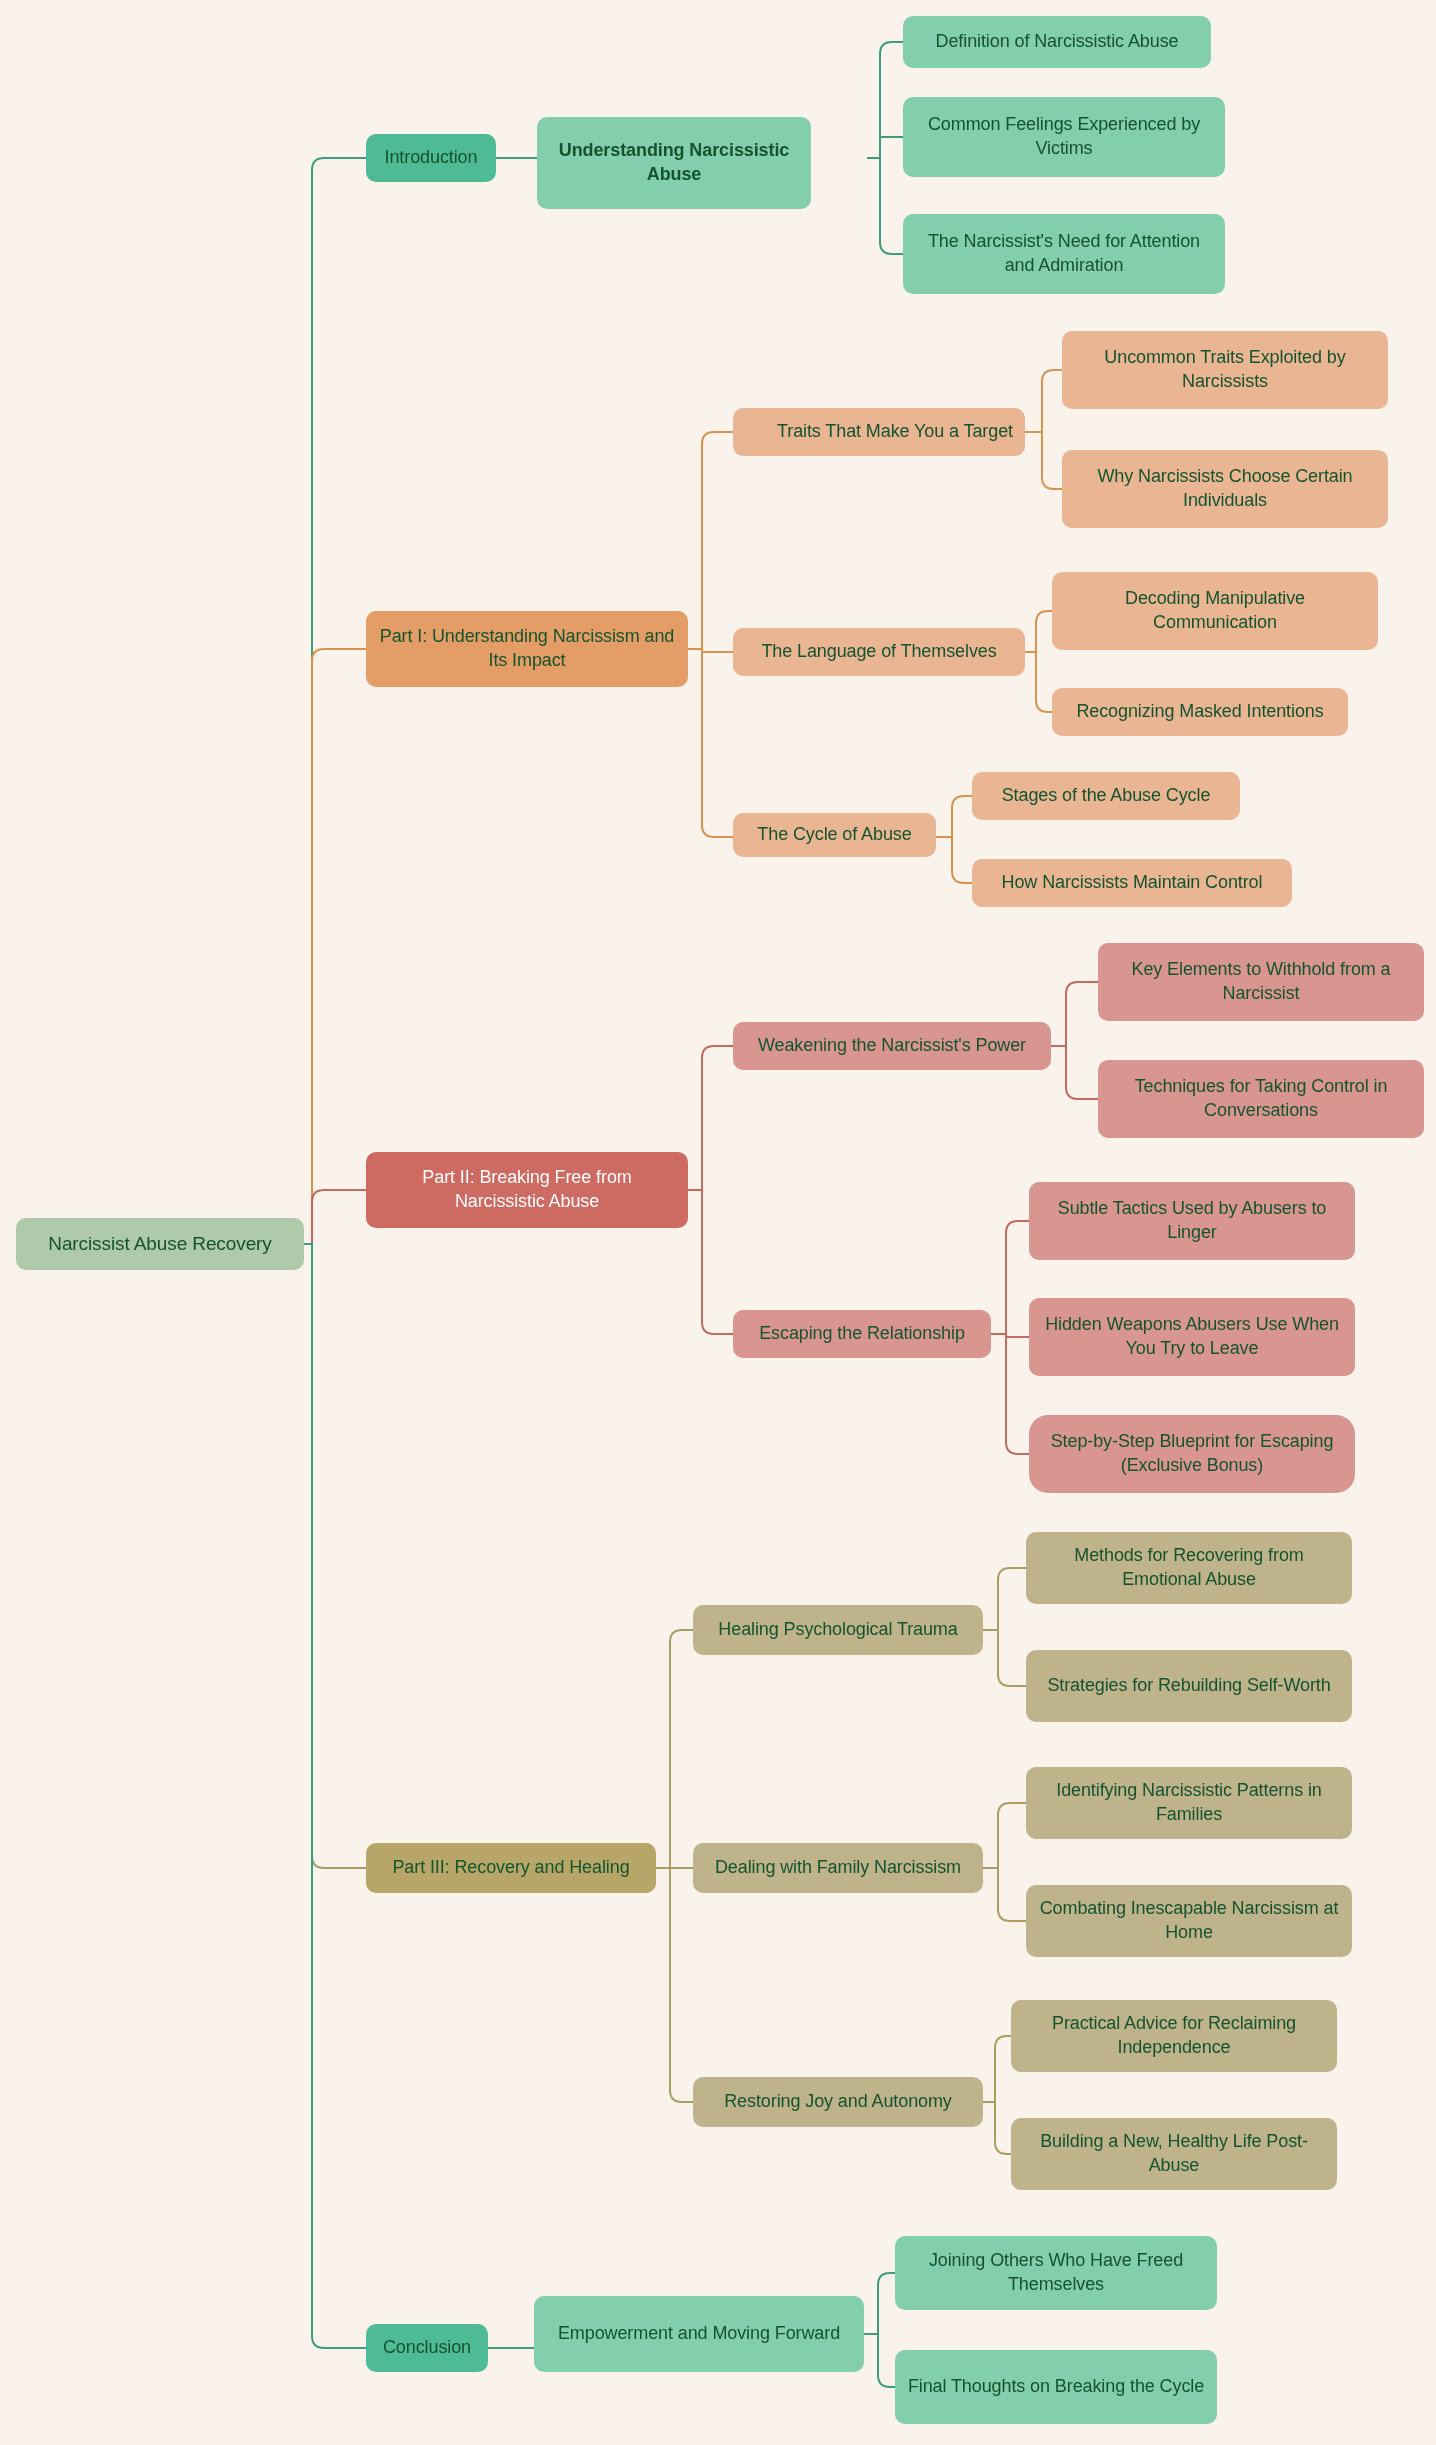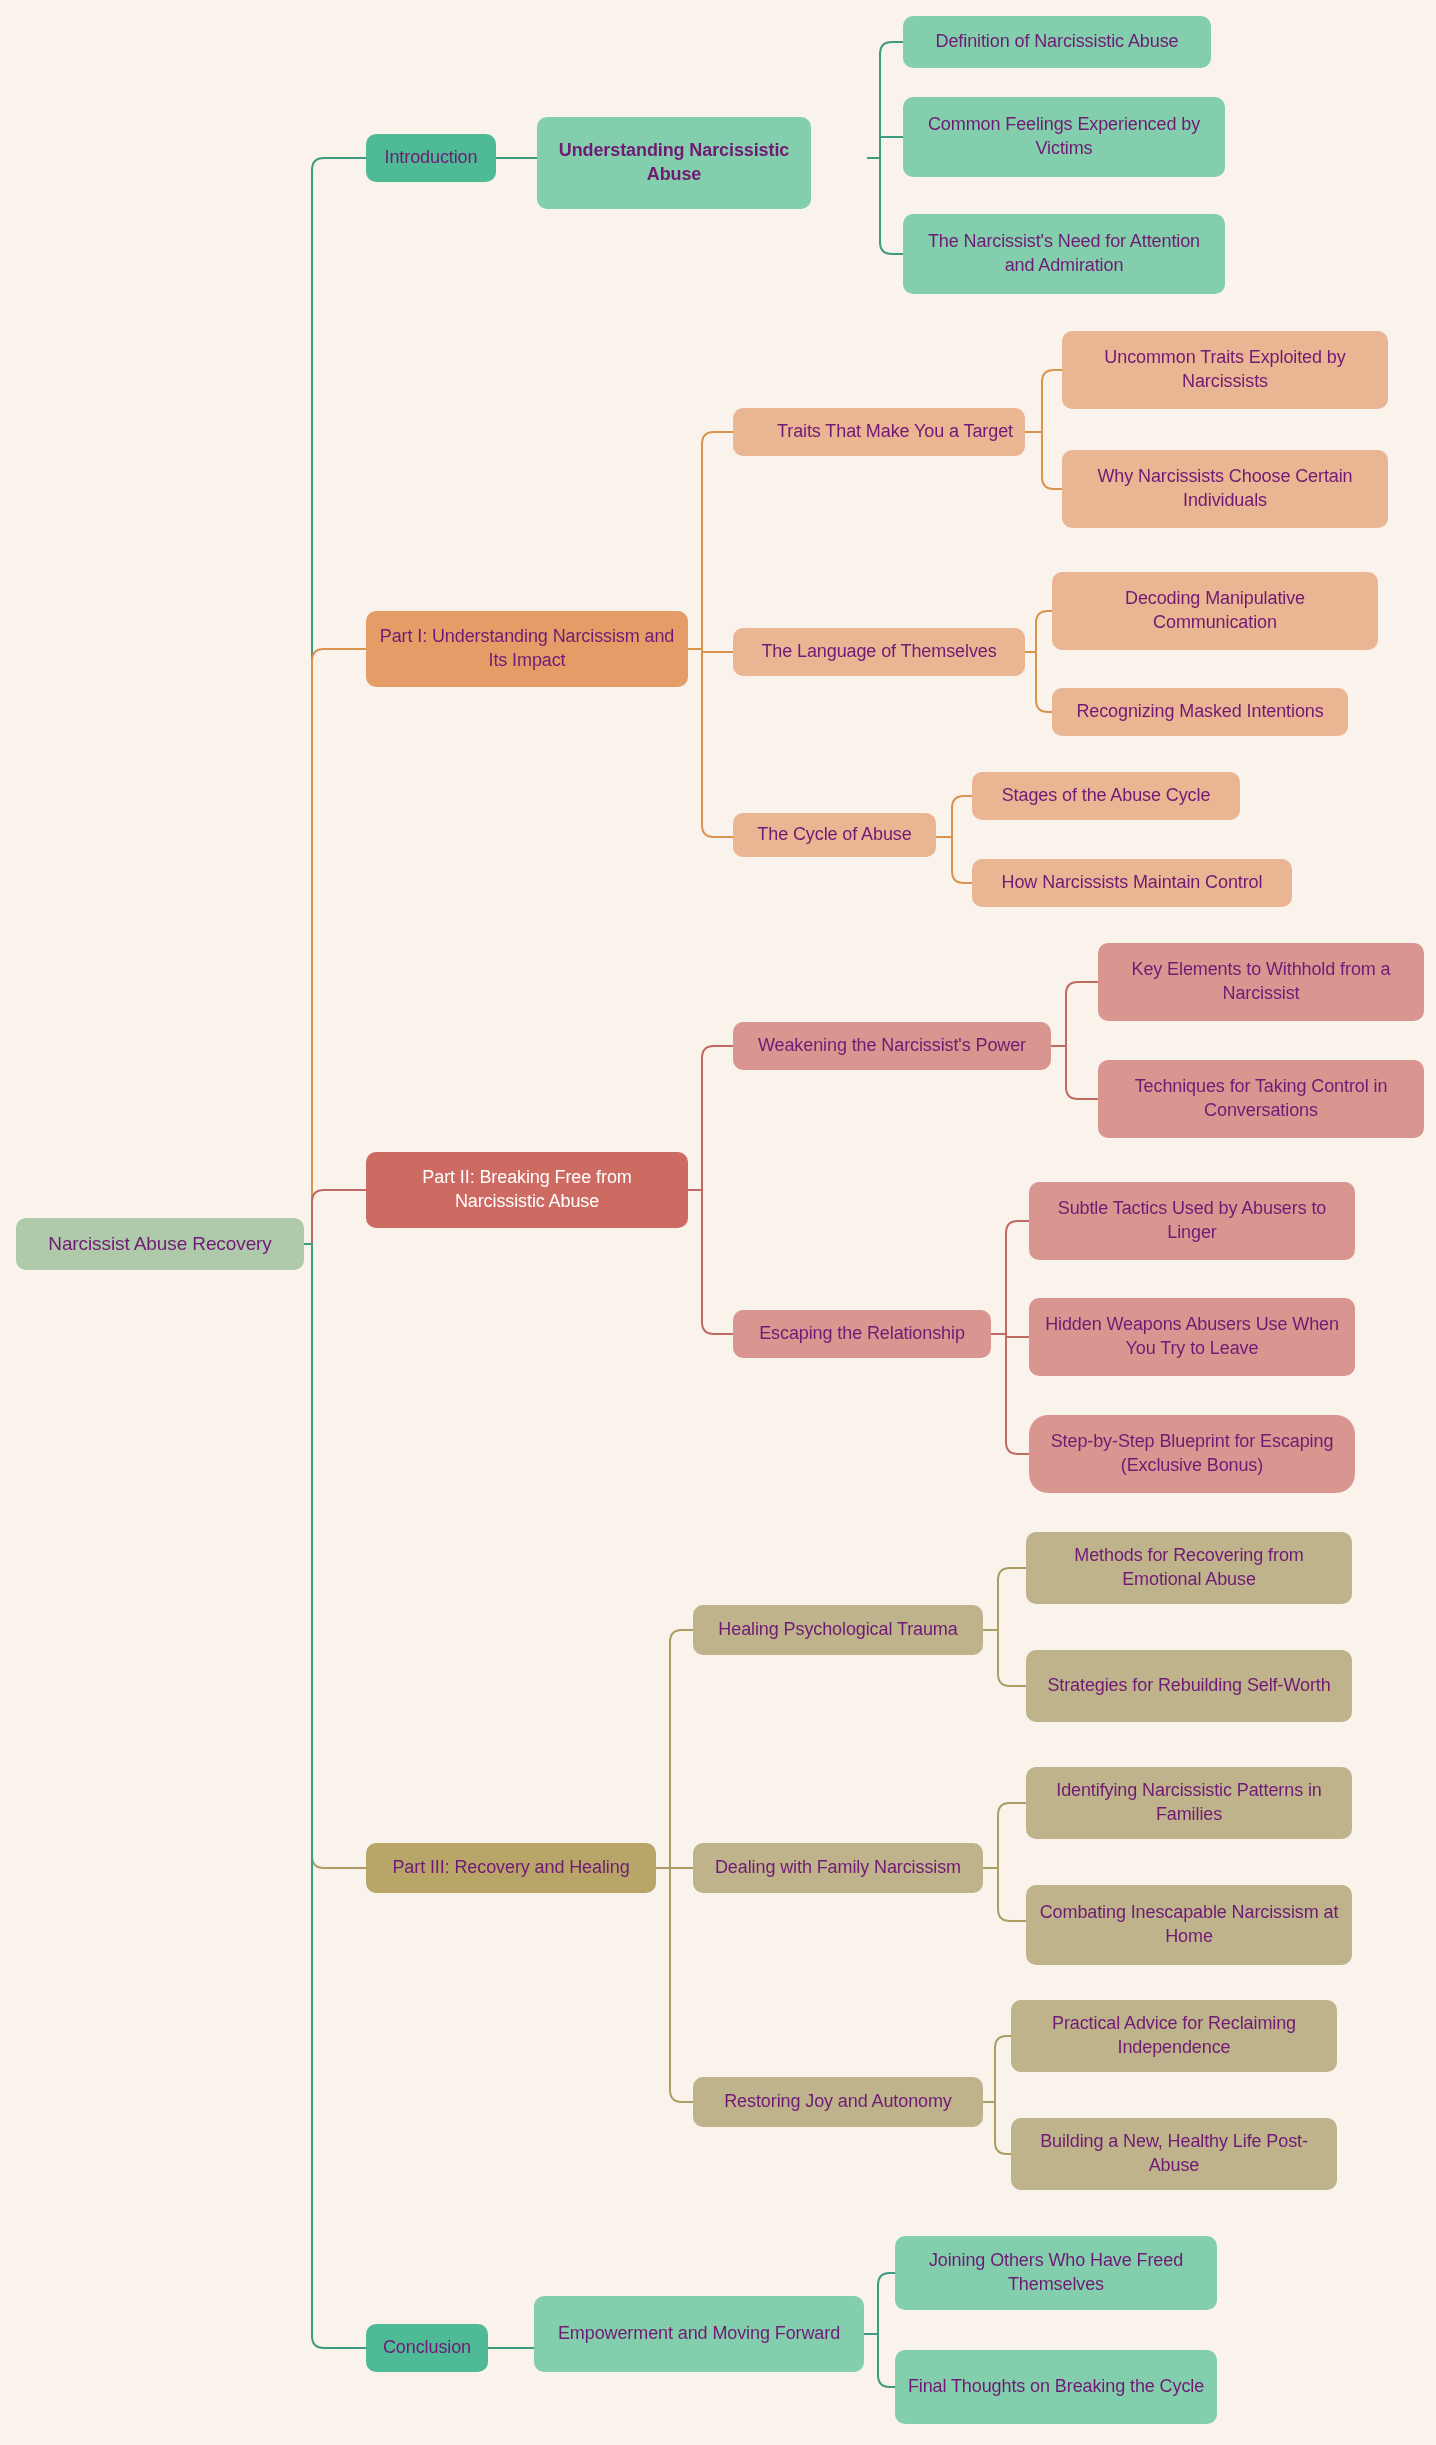--- a/index.html
+++ b/index.html
@@ -10,21 +10,21 @@
     position:relative;overflow:hidden;
   }
   #canvas{position:absolute;left:0;top:0;width:1436px;height:2445px;}
   #links{position:absolute;left:0;top:0;width:1436px;height:2445px;pointer-events:none;}
   .node{
     position:absolute;
     box-sizing:border-box;
     display:flex;align-items:center;justify-content:center;
     text-align:center;
     border-radius:10px;
-    color:#701a75;
+    color:#14532d;
     line-height:1.32;
     padding:4px 10px;
     letter-spacing:-0.1px;
   }
   .node span{display:block;width:100%;}
   
   .c-root   {background:#afc9ab;}
   .c-g1     {background:#4fbb96;}
   .c-g2     {background:#83ceac;}
   .c-g3     {background:#83ceac;}
@@ -169,21 +169,21 @@
       </div>
       <div class="node c-k3 s-l3" style="left: 1026px; top: 1650px; width: 326px; height: 72px;">
         <span>Strategies for Rebuilding Self-Worth</span>
       </div>
       <div class="node c-k2 s-l2" style="left: 693px; top: 1843px; width: 290px; height: 50px;">
         <span>Dealing with Family Narcissism</span>
       </div>
       <div class="node c-k3 s-l3" style="left: 1026px; top: 1767px; width: 326px; height: 72px;">
         <span>Identifying Narcissistic Patterns in Families</span>
       </div>
-      <div class="node c-k3 s-l3" style="left: 1026px; top: 1885px; width: 326px; height: 80px;">
+      <div class="node c-k3 s-l3" style="left: 1026px; top: 1885px; width: 326px; height: 72px;">
         <span>Combating Inescapable Narcissism at Home</span>
       </div>
       <div class="node c-k2 s-l2" style="left: 693px; top: 2077px; width: 290px; height: 50px;">
         <span>Restoring Joy and Autonomy</span>
       </div>
       <div class="node c-k3 s-l3" style="left: 1011px; top: 2000px; width: 326px; height: 72px;">
         <span>Practical Advice for Reclaiming Independence</span>
       </div>
       <div class="node c-k3 s-l3" style="left: 1011px; top: 2118px; width: 326px; height: 72px;">
         <span>Building a New, Healthy Life Post-Abuse</span>

